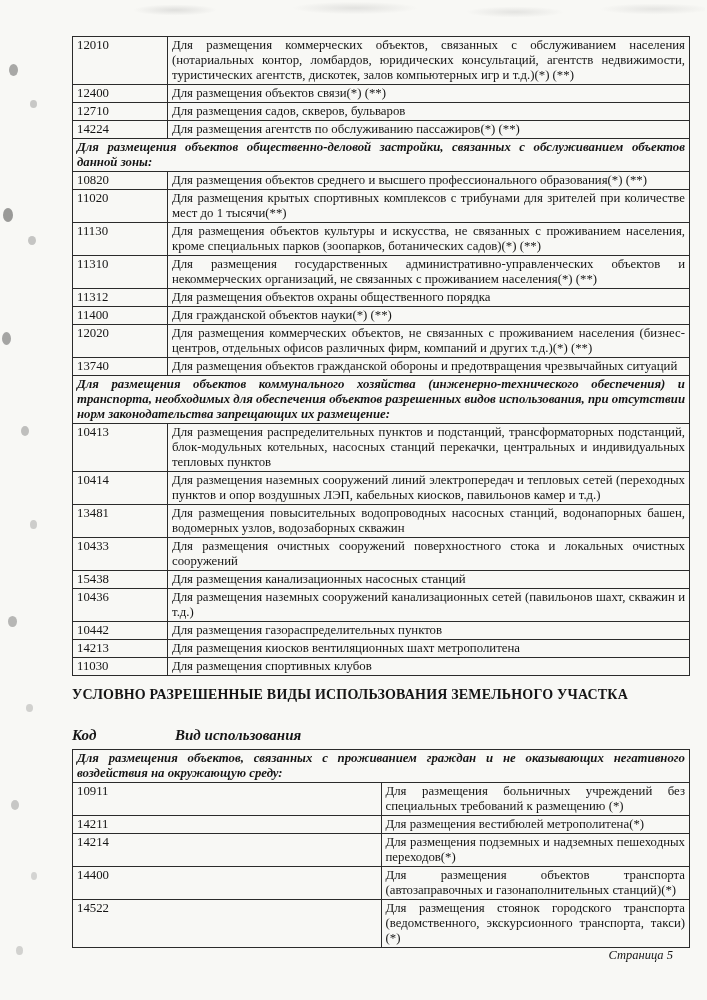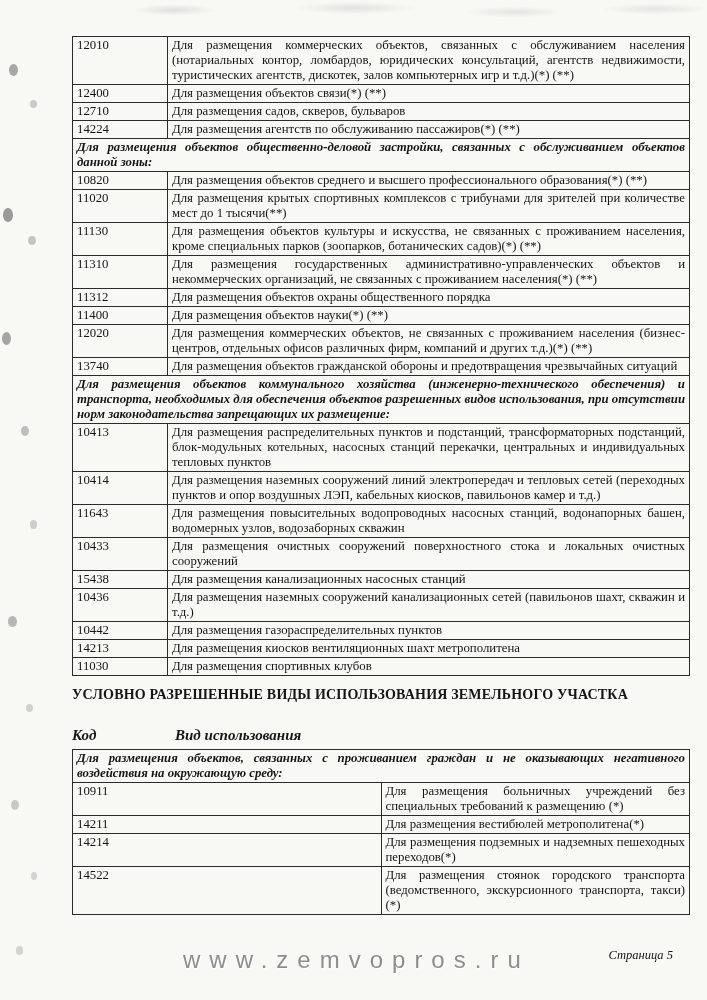--- a/index.html
+++ b/index.html
@@ -123,21 +123,21 @@
           <tr>
             <td class="code-cell">11310</td>
             <td class="use-cell">Для размещения государственных административно-управленческих объектов и некоммерческих организаций, не связанных с проживанием населения(*) (**)</td>
           </tr>
           <tr>
             <td class="code-cell">11312</td>
             <td class="use-cell">Для размещения объектов охраны общественного порядка</td>
           </tr>
           <tr>
             <td class="code-cell">11400</td>
-            <td class="use-cell">Для размещения объектов науки(*) (**)</td>
+            <td class="use-cell">Для гражданской объектов науки(*) (**)</td>
           </tr>
           <tr>
             <td class="code-cell">12020</td>
             <td class="use-cell">Для размещения коммерческих объектов, не связанных с проживанием населения (бизнес-центров, отдельных офисов различных фирм, компаний и других т.д.)(*) (**)</td>
           </tr>
           <tr>
             <td class="code-cell">13740</td>
             <td class="use-cell">Для размещения объектов гражданской обороны и предотвращения чрезвычайных ситуаций</td>
           </tr>
           <tr>
@@ -145,21 +145,21 @@
           </tr>
           <tr>
             <td class="code-cell">10413</td>
             <td class="use-cell">Для размещения распределительных пунктов и подстанций, трансформаторных подстанций, блок-модульных котельных, насосных станций перекачки, центральных и индивидуальных тепловых пунктов</td>
           </tr>
           <tr>
             <td class="code-cell">10414</td>
             <td class="use-cell">Для размещения наземных сооружений линий электропередач и тепловых сетей (переходных пунктов и опор воздушных ЛЭП, кабельных киосков, павильонов камер и т.д.)</td>
           </tr>
           <tr>
-            <td class="code-cell">11643</td>
+            <td class="code-cell">13481</td>
             <td class="use-cell">Для размещения повысительных водопроводных насосных станций, водонапорных башен, водомерных узлов, водозаборных скважин</td>
           </tr>
           <tr>
             <td class="code-cell">10433</td>
             <td class="use-cell">Для размещения очистных сооружений поверхностного стока и локальных очистных сооружений</td>
           </tr>
           <tr>
             <td class="code-cell">15438</td>
             <td class="use-cell">Для размещения канализационных насосных станций</td>
           </tr>
@@ -200,24 +200,27 @@
           </tr>
           <tr>
             <td class="code-cell">14211</td>
             <td class="use-cell">Для размещения вестибюлей метрополитена(*)</td>
           </tr>
           <tr>
             <td class="code-cell">14214</td>
             <td class="use-cell">Для размещения подземных и надземных пешеходных переходов(*)</td>
           </tr>
           <tr>
+            <td class="code-cell">14400</td>
+            <td class="use-cell">Для размещения объектов транспорта (автозаправочных и газонаполнительных станций)(*)</td>
+          </tr>
+          <tr>
             <td class="code-cell">14522</td>
             <td class="use-cell">Для размещения стоянок городского транспорта (ведомственного, экскурсионного транспорта, такси)(*)</td>
           </tr>
         </tbody>
     </table>
 
   </div>
 
-  <div class="footer-watermark">www.zemvopros.ru</div>
   <div class="footer-page">Страница 5</div>
 
 </div>
 
 </body></html>

